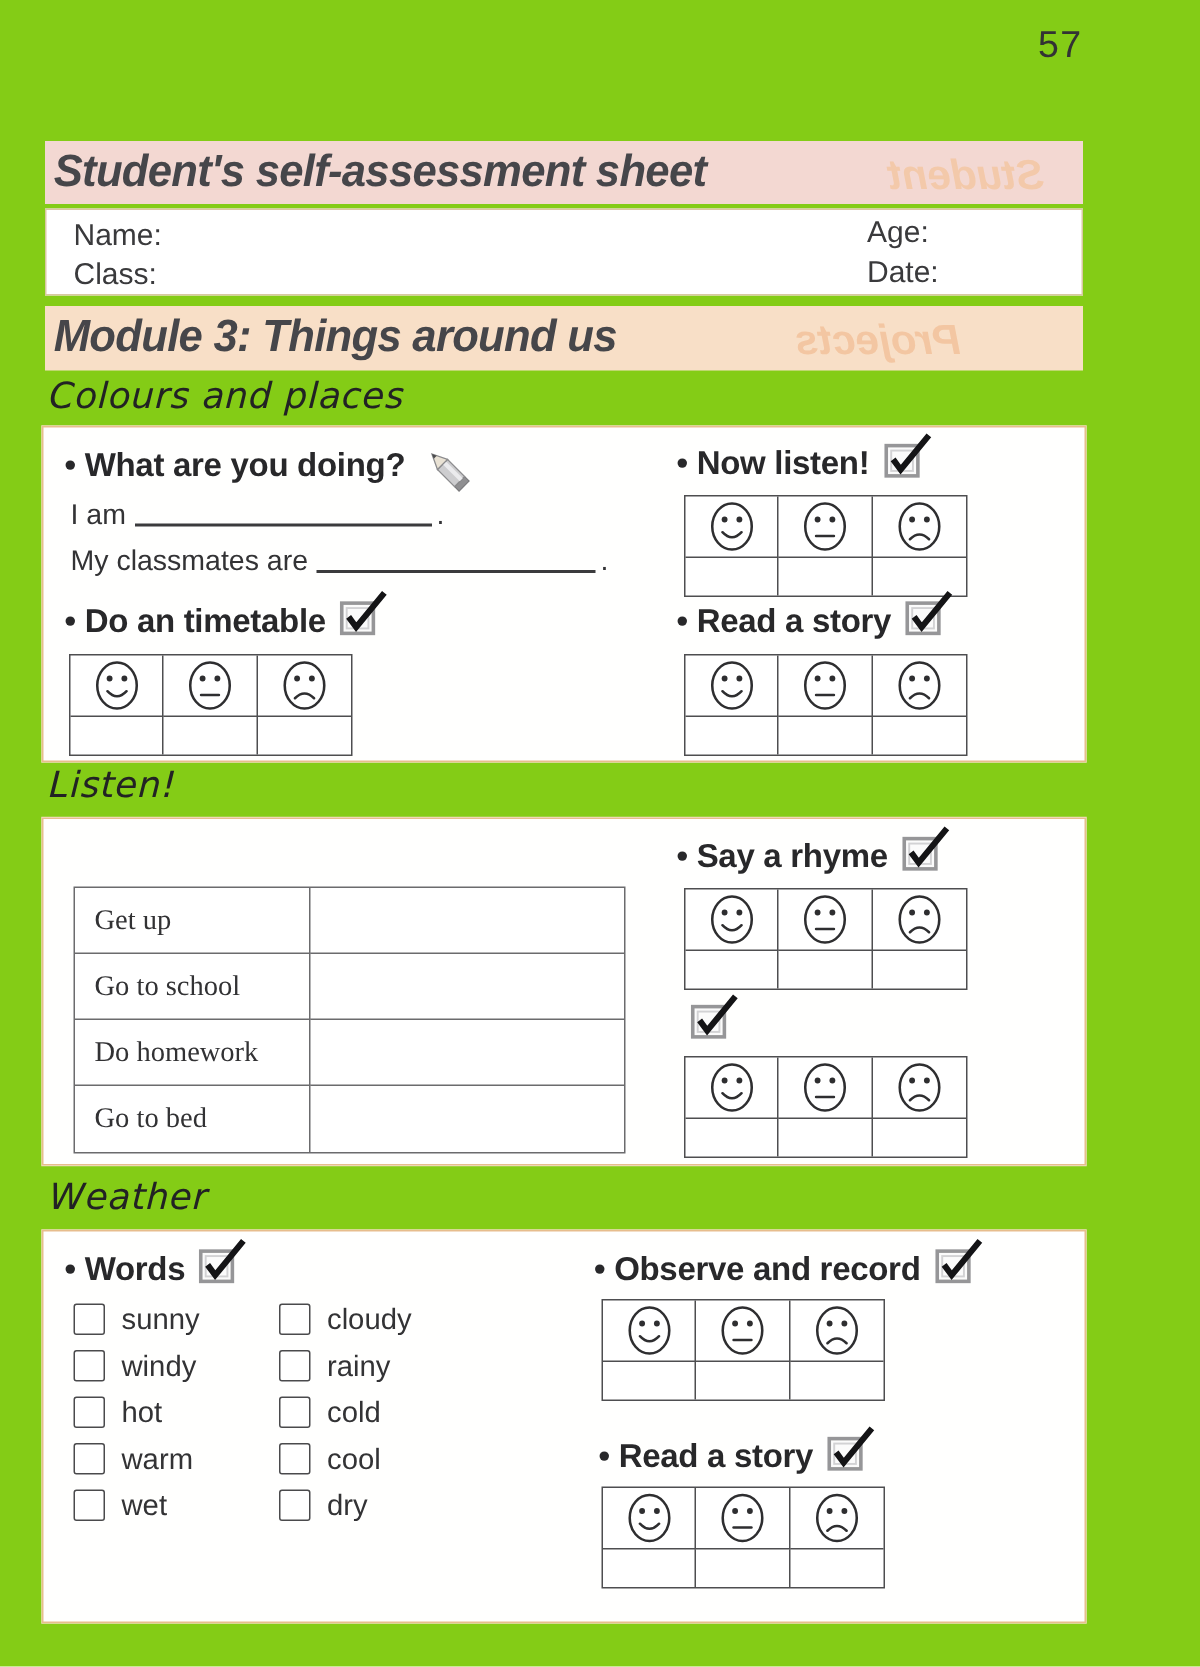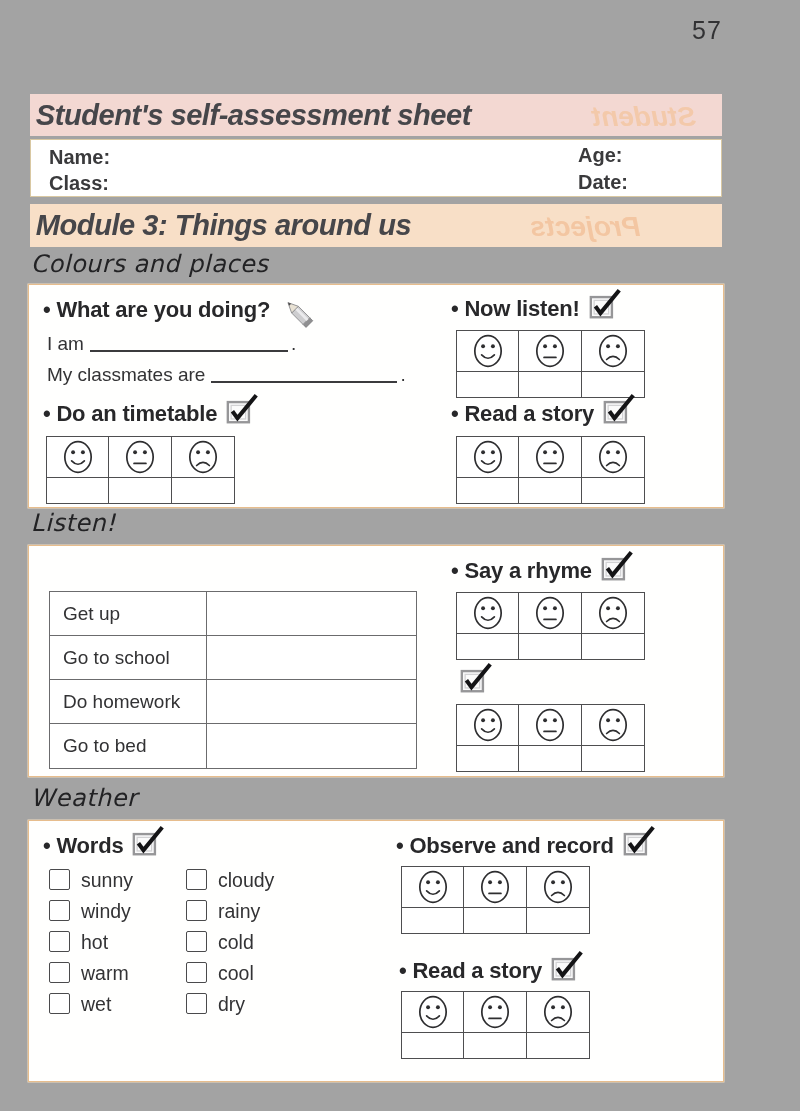--- a/index.html
+++ b/index.html
@@ -1,19 +1,19 @@
 <!DOCTYPE html>
 <html><head>
 <meta charset="utf-8">
 <style>
   * { margin:0; padding:0; box-sizing:border-box; }
   html,body { background:#ffffff; }
   .page {
     position:relative; width:800px; height:1111px; margin:0 auto;
-    background:#a3a3a3; overflow:hidden;
+    background:#84cc16; overflow:hidden;
     font-family:"Liberation Sans", sans-serif; color:#39393b;
   }
   .abs { position:absolute; }
 
   
   .page-num { left:692px; top:16px; font-size:25px; color:#323234; letter-spacing:1px; }
 
   
   .band { left:30px; width:692px; overflow:hidden; }
   .title-band  { top:94px;  height:42px; background:#f3d8d2; }
@@ -28,21 +28,21 @@
     position:absolute; top:7px; font-style:italic; font-weight:bold; font-size:28px;
     color:#f4c8a6; transform:scaleX(-1); white-space:nowrap; opacity:.9;
     font-family:"Liberation Sans", sans-serif; pointer-events:none;
   }
   .title-band .ghost  { right:26px; }
   .module-band .ghost { right:82px; color:#f3c49e; }
 
   
   .name-box { left:30px; top:139px; width:692px; height:58px;
     border:1px solid #d9c8a2; background:#fff; }
-  .field { position:absolute; font-size:20px; color:#3a3a3c;font-weight:bold; }
+  .field { position:absolute; font-size:20px; color:#3a3a3c; }
 
   
   .script-heading {
     font-family:"DejaVu Sans", sans-serif; font-size:24px; color:#222224;
     letter-spacing:.5px; font-style:italic; transform:skewX(-3deg);
   }
 
   
   .panel { left:28px; width:696px; border:1px solid #e7bd8d; background:#fffffe;
     box-shadow:0 0 0 .5px #f3ddc0; }
@@ -69,21 +69,21 @@
   .smiley-table .cell { border-right:1.4px solid #4e4e50; border-bottom:1.4px solid #4e4e50;
     display:flex; align-items:center; justify-content:center; }
   .smiley-table .cell.colend { border-right:none; }
   .smiley-table .cell.mark   { border-bottom:none; }
   .face-svg { width:34px; height:38px; }
 
   
   .timetable { position:absolute; width:368px; background:#fff; border:1.6px solid #6b6b6d;
     display:grid; grid-template-columns:157px 1fr; grid-auto-rows:44px; }
   .tt-label { border-right:1.4px solid #6b6b6d; border-bottom:1.4px solid #6b6b6d;
-    display:flex; align-items:center; padding-left:13px; font-size:19px; color:#323234; }
+    display:flex; align-items:center; padding-left:13px; font-size:19px; color:#323234;font-family:Liberation Serif, serif; }
   .tt-entry { border-bottom:1.4px solid #6b6b6d; }
   .tt-row-last .tt-label, .tt-row-last.tt-entry { border-bottom:none; }
 
   
   .words-grid { position:absolute; display:grid; grid-template-columns:137px auto;
     grid-auto-rows:31px; align-items:center; }
   .word { display:flex; align-items:flex-start; }
   .wcheck { width:21px; height:21px; border:1.8px solid #4a4a4c; border-radius:2px;
     background:#fff; flex:none; }
   .wlabel { font-size:19.5px; color:#333335; margin-left:11px; }

